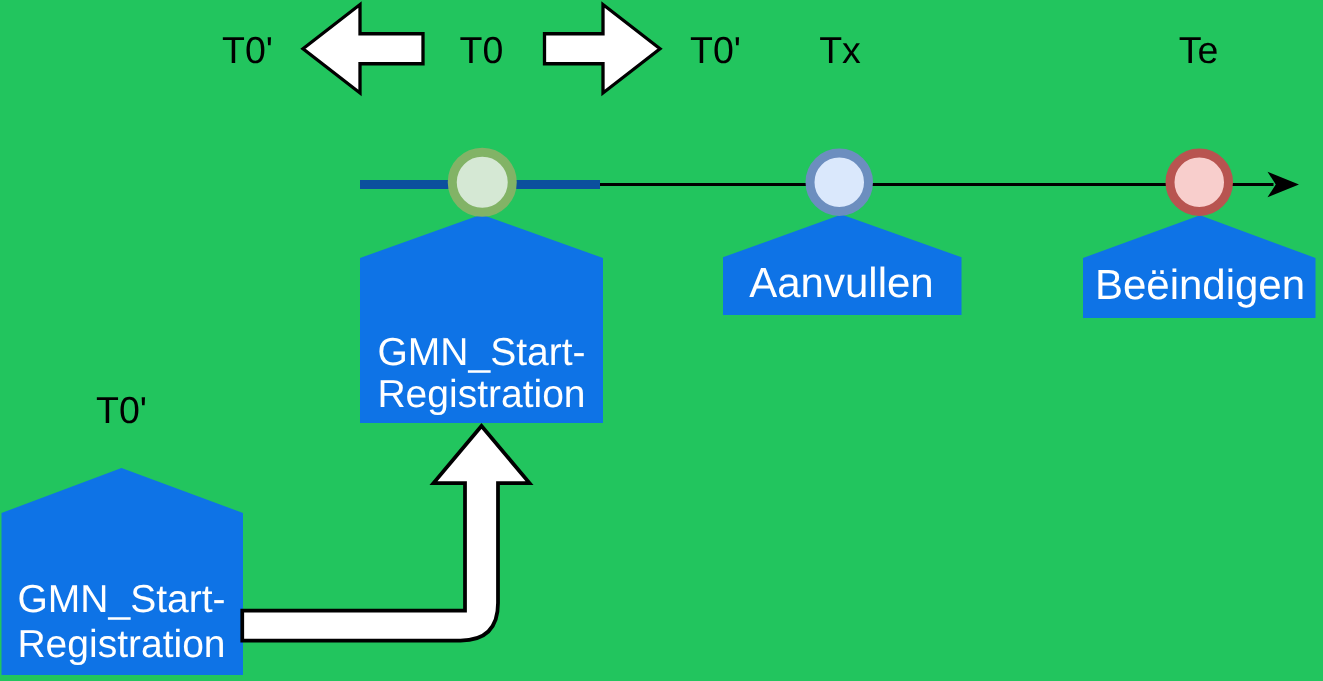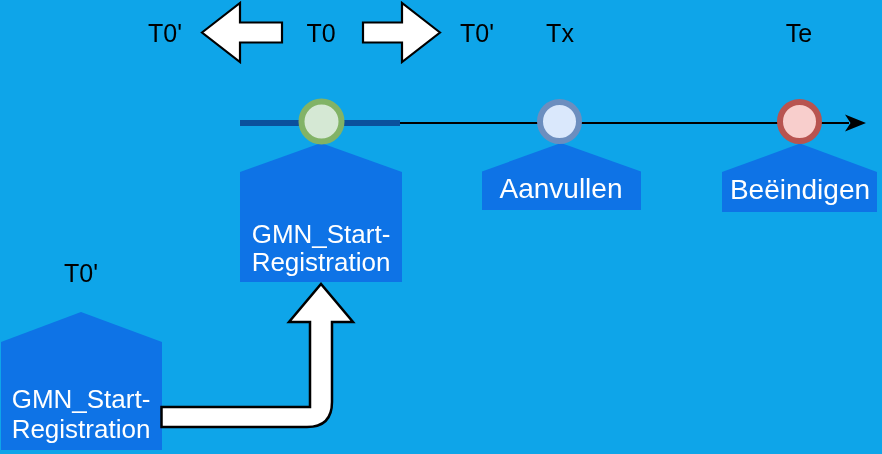--- a/index.html
+++ b/index.html
@@ -1,20 +1,20 @@
 <!DOCTYPE html>
 <html><head>
 <meta charset="utf-8">
 <style>
   html, body { margin: 0; padding: 0; background: #ffffff; }
   .canvas {
     position: relative;
     width: 882px;
     height: 454px;
-    background: #0ea5e9;
+    background: #22c55e;
     overflow: hidden;
     font-family: "Liberation Sans", sans-serif;
   }
   svg text {
     font-family: "Liberation Sans", sans-serif;
     text-anchor: middle;
   }
   .time-label { font-size: 25px; }
   .pent-label  { font-size: 26px; }
   .pent-label-lg { font-size: 28px; }

